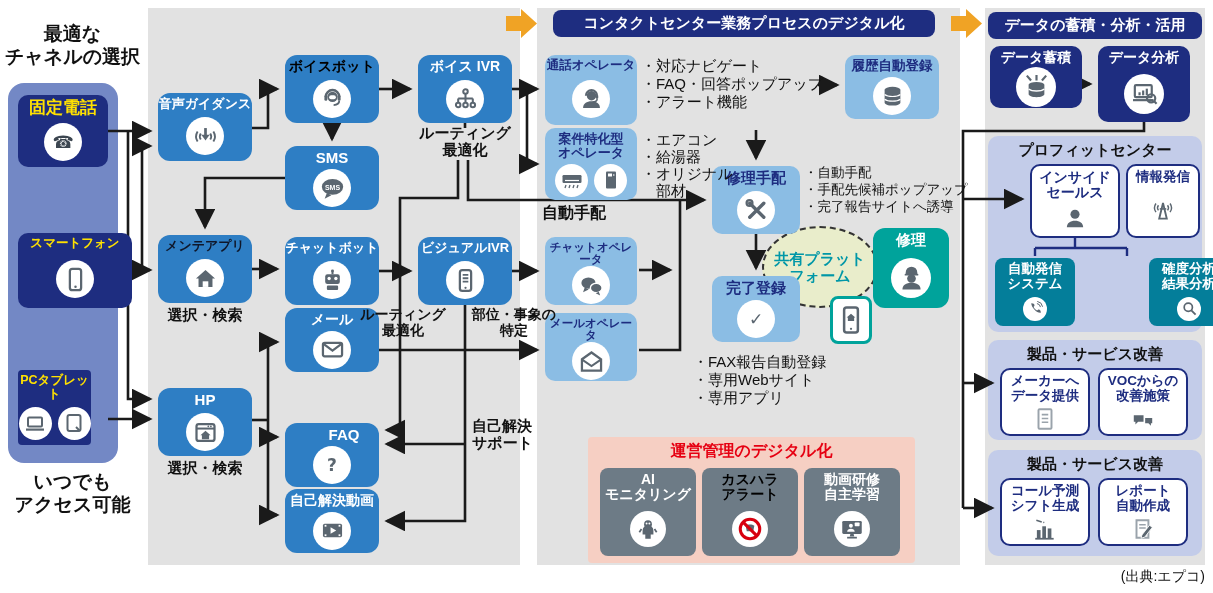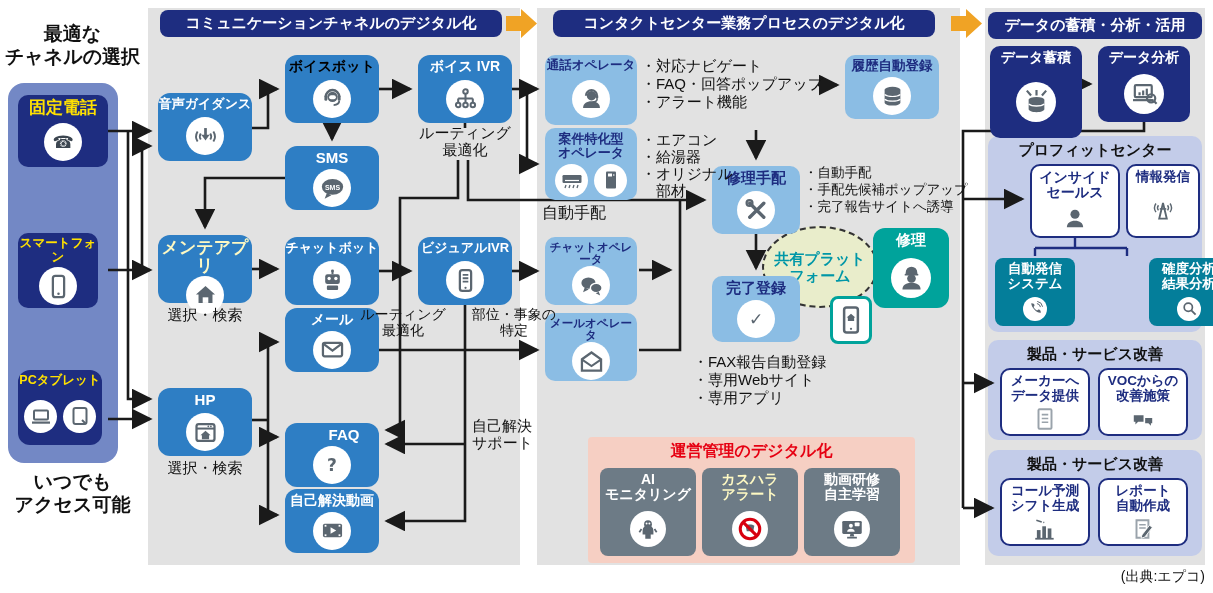--- a/index.html
+++ b/index.html
@@ -18,41 +18,38 @@
   .pink-title{position:absolute;width:100%;top:4px;text-align:center;font-weight:bold;
               font-size:16px;color:#e60012;}
   .node{position:absolute;border-radius:11px;display:flex;flex-direction:column;align-items:center;
         justify-content:flex-start;z-index:3;box-sizing:border-box;}
   .node .nlabel{font-weight:bold;text-align:center;white-space:pre-line;line-height:1.08;margin-top:4px;}
   .iconrow{display:flex;gap:6px;align-items:center;justify-content:center;flex:1;}
   .circ{background:#fff;border-radius:50%;display:flex;align-items:center;justify-content:center;}
   .ellipse{position:absolute;border:2px dashed #333;border-radius:50%;background:#e9edcb;
            display:flex;align-items:center;justify-content:center;text-align:center;
            color:#0097a7;font-weight:bold;font-size:15px;line-height:17px;white-space:pre-line;z-index:2;}
-  .elabel{position:absolute;color:#111;font-weight:normal;white-space:pre-line;z-index:4;line-height:1.12;}
+  .elabel{position:absolute;color:#111;font-weight:bold;white-space:pre-line;z-index:4;line-height:1.12;}
   .blist{position:absolute;color:#111;z-index:4;}
   .blist div{white-space:nowrap;}
   svg.overlay{position:absolute;left:0;top:0;z-index:2;pointer-events:none;}
   .src{position:absolute;color:#111;font-size:14px;z-index:4;text-align:right;}
   .charicon{font-family:"DejaVu Sans",sans-serif;line-height:1;}
 </style>
 </head>
 <body>
 
 <div id="canvas">
 
   <div class="panel" style="left:148px;top:8px;width:372px;height:557px;"></div>
   <div class="panel" style="left:537px;top:8px;width:423px;height:557px;"></div>
   <div class="panel" style="left:985px;top:8px;width:220px;height:557px;"></div>
 
   <div class="container-l" style="left:8px;top:83px;width:110px;height:380px;"></div>
 
-  <div class="hdr" style="left:160px;top:10px;width:342px;height:27px;">
-      <span>コミュニケーションチャネルのデジタル化</span>
-    </div>
   <div class="hdr" style="left:553px;top:10px;width:382px;height:27px;">
       <span>コンタクトセンター業務プロセスのデジタル化</span>
     </div>
   <div class="hdr" style="left:988px;top:12px;width:214px;height:27px;">
       <span>データの蓄積・分析・活用</span>
     </div>
 
   <div class="bigtxt" style="left:0px;top:22px;width:145px;">最適な
 チャネルの選択</div>
   <div class="bigtxt" style="left:0px;top:470px;width:145px;">いつでも
@@ -135,34 +132,34 @@
 
   <div class="src" style="left:1020px;top:568px;width:185px;text-align:right;">(出典:エプコ)</div>
 <div class="node" style="left: 18px; top: 95px; width: 90px; height: 72px; background: rgb(30, 45, 128); border-radius: 10px;">
       <div class="nlabel" style="color: rgb(255, 225, 0); font-size: 17px;">固定電話</div>
       <div class="iconrow">
         <span class="circ" style="width: 38px; height: 38px;">
           <span class="charicon" style="display: flex; align-items: center; justify-content: center; width: 27px; height: 27px; color: rgb(60, 70, 80); font-size: 17px;">☎</span>
         </span>
       </div>
     </div>
-    <div class="node" style="left: 18px; top: 233px; width: 80px; height: 75px; background: rgb(30, 45, 128); border-radius: 10px;">
+    <div class="node" style="left: 18px; top: 233px; width: 114px; height: 75px; background: rgb(30, 45, 128); border-radius: 10px;">
       <div class="nlabel" style="color: rgb(255, 225, 0); font-size: 12.5px;">スマートフォン</div>
       <div class="iconrow">
         <span class="circ" style="width: 38px; height: 38px;">
           <span style="display: flex; align-items: center; justify-content: center; width: 27px; height: 27px;">
             <svg width="100%" height="100%" viewBox="0 0 24 24">
               <rect x="7" y="2.5" width="10" height="19" rx="2.2" fill="none" stroke="#5b6670" stroke-width="2"></rect>
               <circle cx="12" cy="18.4" r="1.1" fill="#5b6670"></circle>
             </svg>
           </span>
         </span>
       </div>
     </div>
-    <div class="node" style="left: 18px; top: 370px; width: 84px; height: 75px; background: rgb(30, 45, 128); border-radius: 12px;">
+    <div class="node" style="left: 18px; top: 370px; width: 73px; height: 75px; background: rgb(30, 45, 128); border-radius: 4px;">
       <div class="nlabel" style="color: rgb(255, 225, 0); font-size: 12.5px;">PCタブレット</div>
       <div class="iconrow">
         <span class="circ" style="width: 33px; height: 33px;">
           <span style="display: flex; align-items: center; justify-content: center; width: 24px; height: 24px;">
             <svg width="100%" height="100%" viewBox="0 0 24 24">
               <rect x="5" y="6.5" width="14" height="9" rx="1" fill="none" stroke="#5b6670" stroke-width="2"></rect>
               <rect x="3" y="17.5" width="18" height="2.2" fill="#5b6670"></rect>
             </svg>
           </span>
         </span>
@@ -233,21 +230,21 @@
             <svg width="100%" height="100%" viewBox="0 0 24 24">
               <ellipse cx="12" cy="10.5" rx="9.5" ry="7" fill="#5b6670"></ellipse>
               <path d="M7 16l-2 5 6-3z" fill="#5b6670"></path>
               <text x="12" y="13" font-size="6.2" font-weight="bold" fill="#fff" text-anchor="middle" font-family="sans-serif">SMS</text>
             </svg>
           </span>
         </span>
       </div>
     </div>
     <div class="node" style="left: 158px; top: 235px; width: 94px; height: 68px; background: rgb(46, 126, 196); border-radius: 12px;">
-      <div class="nlabel" style="color: #fef9c3; font-size: 17px;">メンテアプリ</div>
+      <div class="nlabel" style="color: #0f172a; font-size: 13px;">メンテアプリ</div>
       <div class="iconrow">
         <span class="circ" style="width: 38px; height: 38px;">
           <span style="display: flex; align-items: center; justify-content: center; width: 27px; height: 27px;">
             <svg width="100%" height="100%" viewBox="0 0 24 24">
               <path d="M12 4.5L3.5 12h2.3v7.5h12.4V12h2.3z" fill="#5b6670"></path>
               <path d="M9.5 19.5v-5h5v5" fill="#fff"></path>
             </svg>
           </span>
         </span>
       </div>
@@ -482,21 +479,21 @@
               <circle cx="10.7" cy="7" r=".9" fill="#fff"></circle>
               <circle cx="13.3" cy="7" r=".9" fill="#fff"></circle>
               <path d="M7 13.5a5 5 0 0 1 10 0V17h-2.5v4h-5v-4H7z" fill="#5b6670"></path>
               <path d="M6 12l-2 3M18 12l2 3" stroke="#5b6670" stroke-width="1.6"></path>
             </svg>
           </span>
         </span>
       </div>
     </div>
     <div class="node" style="left: 702px; top: 468px; width: 96px; height: 88px; background: rgb(109, 123, 134); border-radius: 8px;">
-      <div class="nlabel" style="color: #fef9c3; font-size: 14px;">カスハラ
+      <div class="nlabel" style="color: #000000; font-size: 14px;">カスハラ
 アラート</div>
       <div class="iconrow">
         <span class="circ" style="width: 36px; height: 36px;">
           <span style="display: flex; align-items: center; justify-content: center; width: 26px; height: 26px;">
             <svg width="100%" height="100%" viewBox="0 0 24 24">
               <path d="M8 9c2-1.5 6-1.5 8 0l-1 5h-6z" fill="#5b6670"></path>
               <circle cx="12" cy="12" r="9" fill="none" stroke="#d7000f" stroke-width="2.8"></circle>
               <path d="M5.6 5.6L18.4 18.4" stroke="#d7000f" stroke-width="2.8"></path>
             </svg>
           </span>
@@ -514,21 +511,21 @@
               <circle cx="11" cy="9" r="1.8" fill="#fff"></circle>
               <path d="M7.5 14.5c0-1.8 1.6-2.7 3.5-2.7s3.5.9 3.5 2.7z" fill="#fff"></path>
               <rect x="14.5" y="6" width="4.5" height="3.4" rx=".6" fill="#fff"></rect>
               <path d="M10.5 16.5h3l.6 2.5h-4.2z" fill="#5b6670"></path>
               <path d="M7.5 20h9" stroke="#5b6670" stroke-width="1.6"></path>
             </svg>
           </span>
         </span>
       </div>
     </div>
-    <div class="node" style="left: 990px; top: 46px; width: 92px; height: 92px; background: rgb(30, 45, 128); border-radius: 10px;">
+    <div class="node" style="left: 990px; top: 46px; width: 92px; height: 62px; background: rgb(30, 45, 128); border-radius: 10px;">
       <div class="nlabel" style="color: rgb(255, 255, 255); font-size: 14px;">データ蓄積</div>
       <div class="iconrow">
         <span class="circ" style="width: 40px; height: 40px;">
           <span style="display: flex; align-items: center; justify-content: center; width: 29px; height: 29px;">
             <svg width="100%" height="100%" viewBox="0 0 24 24">
               <path d="M4 3l3.5 4M20 3l-3.5 4M12 2.5V7" stroke="#5b6670" stroke-width="1.8"></path>
               <g fill="#5b6670">
                 <ellipse cx="12" cy="10.5" rx="6.5" ry="2.3"></ellipse>
                 <path d="M5.5 10.5v8c0 1.3 2.9 2.4 6.5 2.4s6.5-1.1 6.5-2.4v-8"></path>
               </g>

